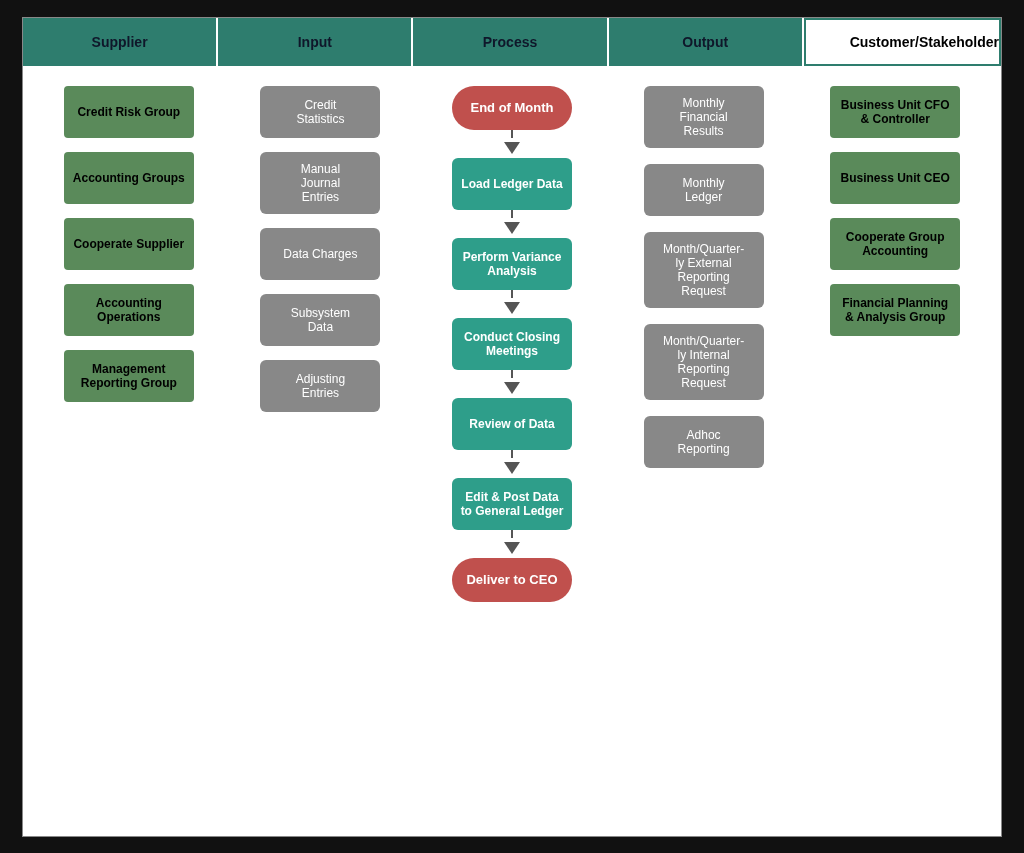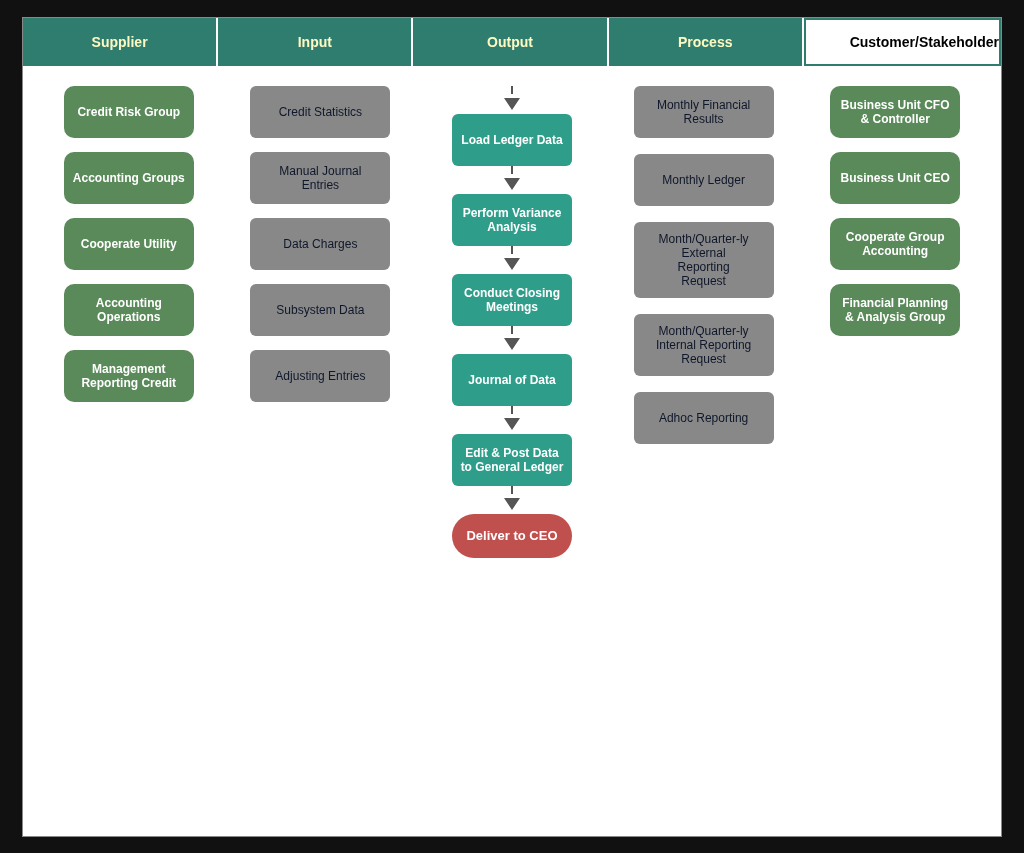--- a/index.html
+++ b/index.html
@@ -23,21 +23,21 @@
     .header-row {
       display: flex;
       width: 100%;
       height: 48px;
     }
     .header-cell {
       display: flex;
       align-items: center;
       justify-content: center;
       background: #2e7d6e;
-      color: #fef9c3;
+      color: #0f172a;
       font-weight: bold;
       font-size: 14px;
       text-align: center;
       flex: 1;
       border-right: 2px solid #fff;
     }
     .header-cell:last-child { border-right: none; }
     .header-cell.customer {
       background: #fff;
       color: #000;
@@ -60,41 +60,41 @@
       flex-direction: column;
       align-items: center;
       gap: 14px;
       flex: 1;
       padding: 0 5px;
     }
 
     
     .box-green {
       background: #5a8a5a;
-      color: #ffffff;
-      border-radius: 10px;
+      color: #000000;
+      border-radius: 4px;
       padding: 10px 8px;
       text-align: center;
       font-size: 12px;
       font-weight: 600;
       width: 130px;
       min-height: 52px;
       display: flex;
       align-items: center;
       justify-content: center;
     }
     .box-gray {
       background: #888;
-      color: #0f172a;
+      color: #ffffff;
       border-radius: 6px;
       padding: 10px 22px;
       text-align: center;
       font-size: 12px;
       font-weight: 400;
-      width: 140px;
+      width: 120px;
       min-height: 52px;
       display: flex;
       align-items: center;
       justify-content: center;
     }
     .box-teal {
       background: #2e9e8a;
       color: #fff;
       border-radius: 6px;
       padding: 10px 8px;
@@ -183,49 +183,52 @@
 <div class="diagram-wrapper">
 
   <div class="header-row">
     <div class="header-cell">
       <span>Supplier</span>
     </div>
     <div class="header-cell">
       <span>Input</span>
     </div>
     <div class="header-cell">
+      <span>Process</span>
+    </div>
+    <div class="header-cell">
       <span>Output</span>
-    </div>
-    <div class="header-cell">
-      <span>Process</span>
     </div>
     <div class="header-cell customer">
       <span>Customer/Stakeholder</span>
     </div>
   </div>
 
   <div class="content-area">
 
     <div class="col">
       <div class="box-green">Credit Risk Group</div>
       <div class="box-green">Accounting Groups</div>
-      <div class="box-green">Cooperate Utility</div>
+      <div class="box-green">Cooperate Supplier</div>
       <div class="box-green">Accounting Operations</div>
-      <div class="box-green">Management Reporting Credit</div>
+      <div class="box-green">Management Reporting Group</div>
     </div>
 
     <div class="col">
       <div class="box-gray">Credit Statistics</div>
       <div class="box-gray">Manual Journal Entries</div>
       <div class="box-gray">Data Charges</div>
       <div class="box-gray">Subsystem Data</div>
       <div class="box-gray">Adjusting Entries</div>
     </div>
 
     <div class="process-col">
+      <div class="process-item">
+        <div class="box-red">End of Month</div>
+      </div>
       <div class="arrow-container">
         <div class="arrow-line"></div>
         <div class="arrow-down"></div>
       </div>
       <div class="process-item">
         <div class="box-teal">Load Ledger Data</div>
       </div>
       <div class="arrow-container">
         <div class="arrow-line"></div>
         <div class="arrow-down"></div>
@@ -238,21 +241,21 @@
         <div class="arrow-down"></div>
       </div>
       <div class="process-item">
         <div class="box-teal">Conduct Closing Meetings</div>
       </div>
       <div class="arrow-container">
         <div class="arrow-line"></div>
         <div class="arrow-down"></div>
       </div>
       <div class="process-item">
-        <div class="box-teal">Journal of Data</div>
+        <div class="box-teal">Review of Data</div>
       </div>
       <div class="arrow-container">
         <div class="arrow-line"></div>
         <div class="arrow-down"></div>
       </div>
       <div class="process-item">
         <div class="box-teal">Edit &amp; Post Data to General Ledger</div>
       </div>
       <div class="arrow-container">
         <div class="arrow-line"></div>

